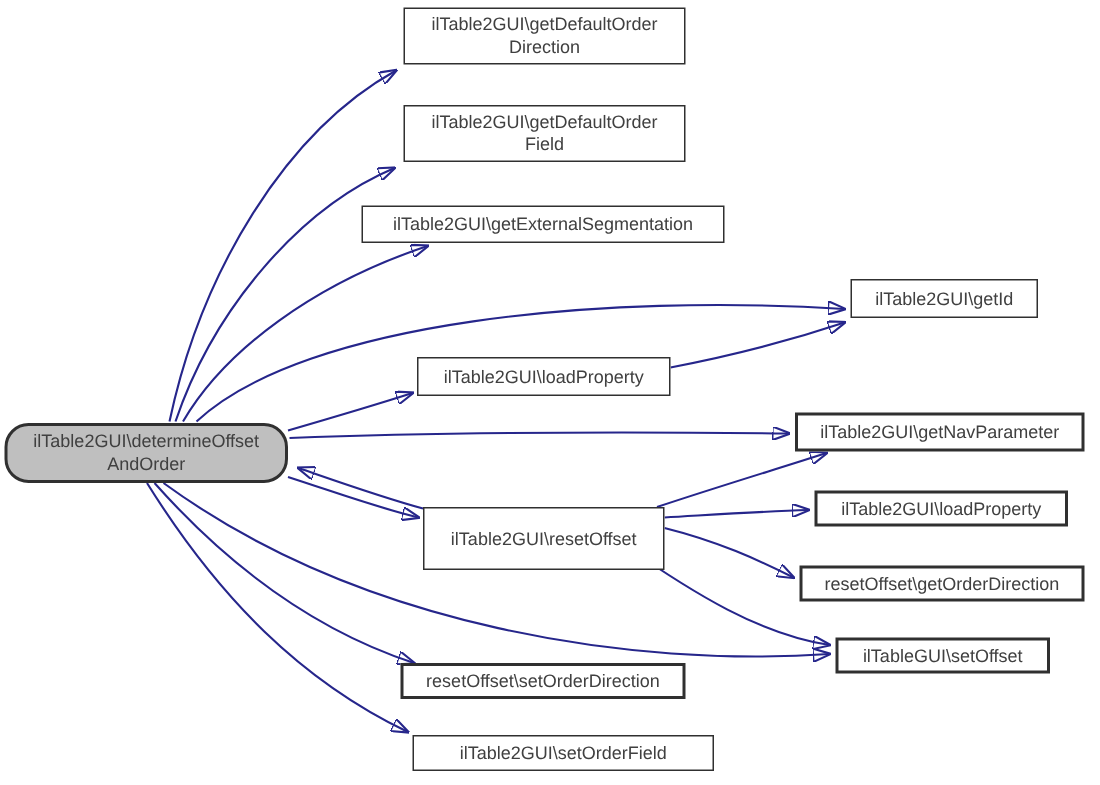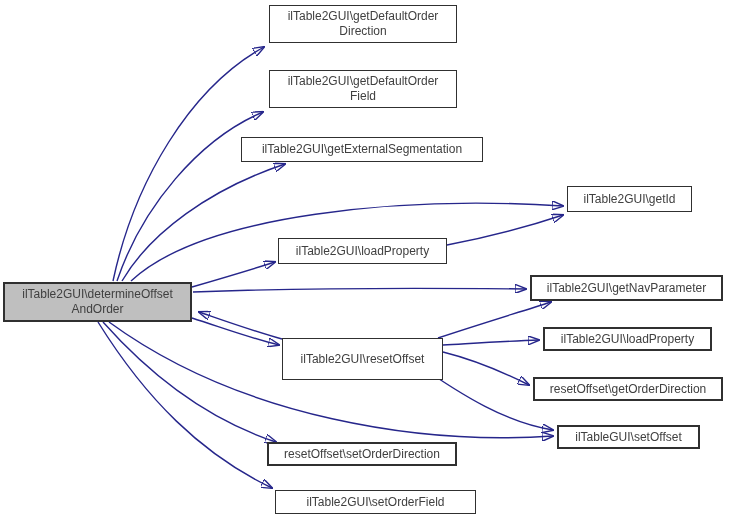--- a/index.html
+++ b/index.html
@@ -22,20 +22,21 @@
     font-size:12px;line-height:1.25;
     color:#404040;
     white-space:pre-line;
     cursor:pointer;
   }
   .node.thick{border-width:2px;text-align:center;}
   .node.main{
     background:#bfbfbf;
     border-width:2px;
     cursor:default;
+    border-radius:16px;
   }
 </style>
 </head>
 <body>
 
 <div class="stage">
 
   <svg class="edges" viewBox="0 0 733 523" xmlns="http://www.w3.org/2000/svg">
     <defs>
       <marker id="arrow" viewBox="0 0 12 9" refX="11" refY="4.5" markerWidth="12" markerHeight="9" markerUnits="userSpaceOnUse" orient="auto">

